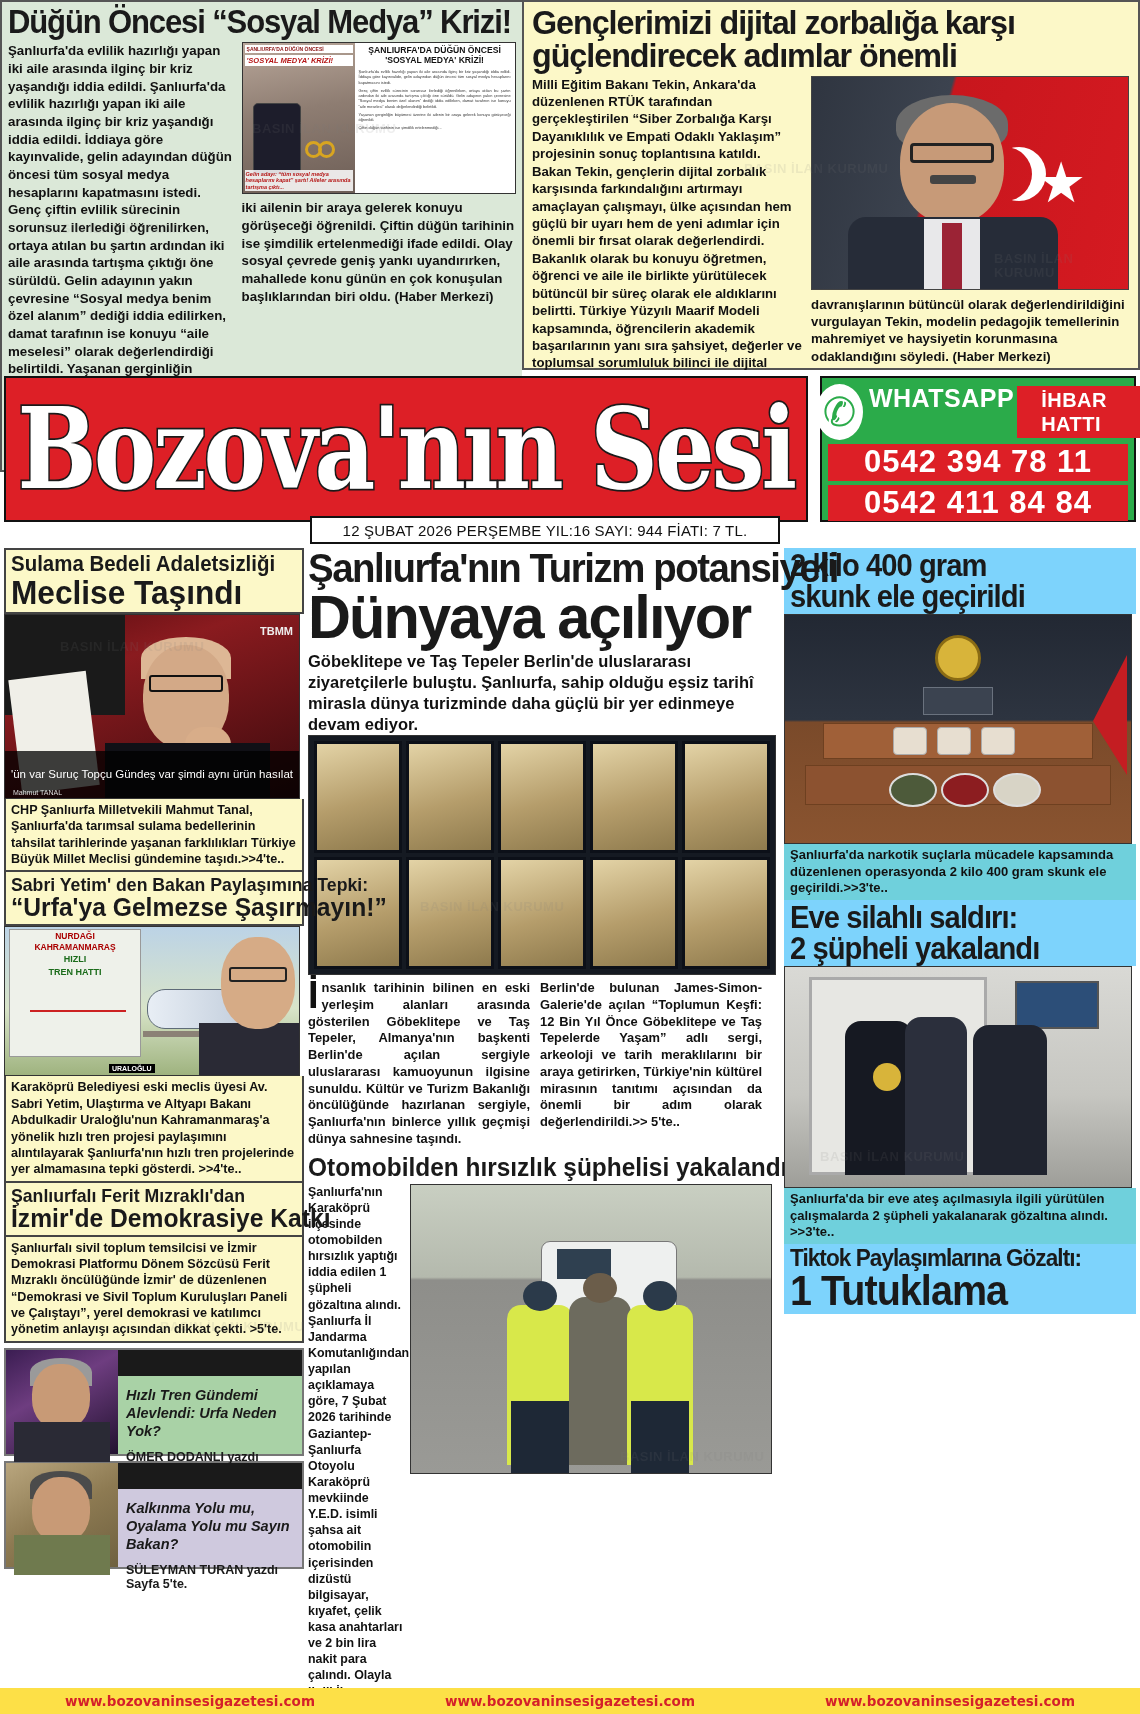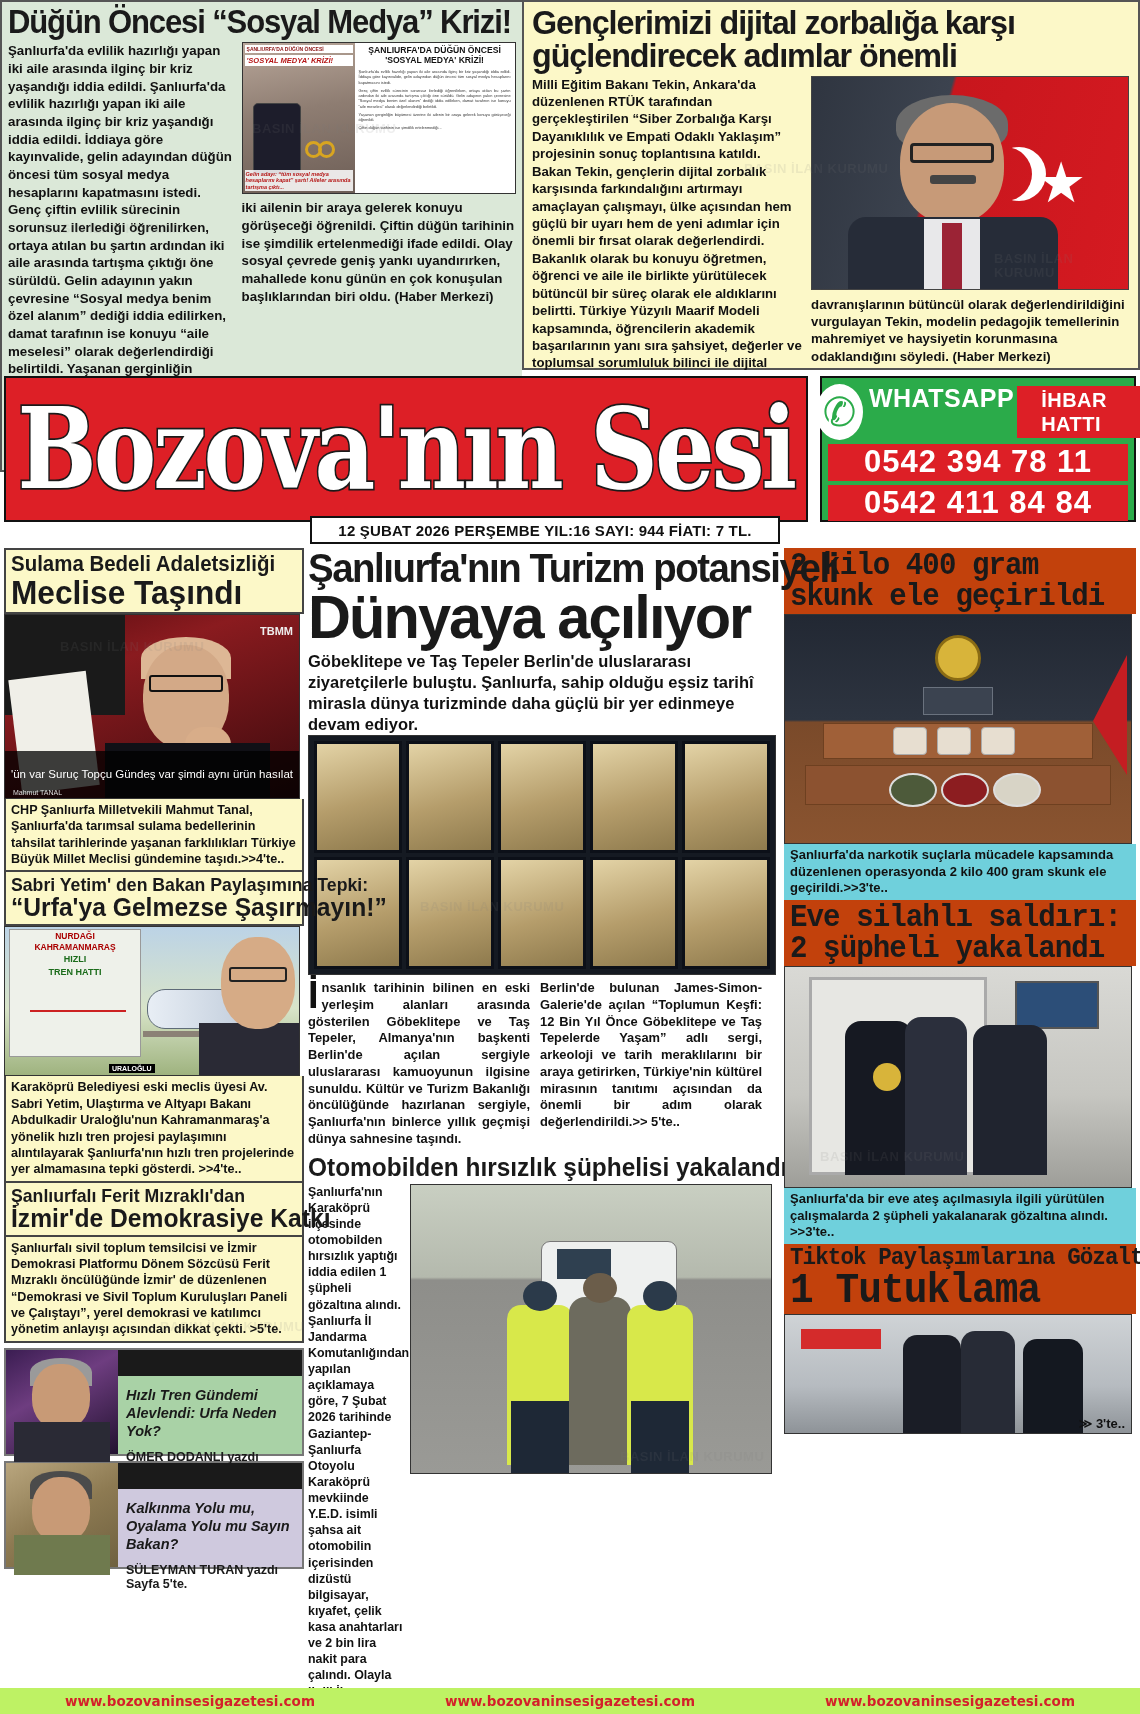--- a/index.html
+++ b/index.html
@@ -129,21 +129,21 @@
   .wa-glyph { font-size:40px; color:#2bab4a; line-height:1; }
   .wa-text { display:flex;flex-direction:row;gap:3px; }
   .wa-1 { font-size:25px;font-weight:bold;color:#fff;letter-spacing:.5px;line-height:1; }
   .wa-2 { font-size:20px;font-weight:bold;color:#fff;background:#dd1f26;padding:2px 24px;letter-spacing:.5px;line-height:1.2; }
   .wa-num { font-size:31px;font-weight:bold;color:#fff;background:#dd1f26;
     width:300px;text-align:center;margin-top:4px;line-height:1.18;letter-spacing:1px; }
   .mh-dateline {
     position:absolute; left:310px; top:146px; width:470px; height:28px;
     background:#ffffff; border:2px solid #111;
     display:flex;align-items:center;justify-content:center;
-    font-size:15px;font-weight:bold;color:#111;letter-spacing:.2px;
+    font-size:15px;font-weight:normal;color:#111;letter-spacing:.2px;
   }
 
   
   .main { display:flex; width:1140px; padding:0 4px; gap:4px; }
   .col-left { width:300px; }
   .col-mid { width:472px; }
   .col-right { width:352px; }
 
   .hl-yellow {
     background:#fcf8c8; border:2px solid #444; padding:3px 5px;
@@ -242,21 +242,21 @@
   .oto-van-w{position:absolute;left:146px;top:64px;width:54px;height:30px;background:#2f4050;}
   .oto-p1{position:absolute;left:96px;top:120px;width:66px;height:160px;background:#d8e84a;border-radius:14px 14px 0 0;}
   .oto-p1b{position:absolute;left:100px;top:216px;width:58px;height:74px;background:#1e2836;}
   .oto-p2{position:absolute;left:158px;top:112px;width:62px;height:168px;background:#6d6b5e;border-radius:16px 16px 0 0;}
   .oto-p3{position:absolute;left:216px;top:120px;width:66px;height:160px;background:#d8e84a;border-radius:14px 14px 0 0;}
   .oto-p3b{position:absolute;left:220px;top:216px;width:58px;height:74px;background:#1e2836;}
   .oto-head{position:absolute;width:34px;height:30px;border-radius:50%;background:#2b3a4a;}
 
   
   .cyan-head {
-    background:#c2410c; padding:2px 6px;font-family:Liberation Mono, monospace;
+    background:#7dd3fc; padding:2px 6px;
   }
   .cyan-l {
     font-size:31px;font-weight:bold;color:#1a1a1a;line-height:1.0;letter-spacing:-1px;
     transform:scaleX(.94);transform-origin:left;white-space:nowrap;
   }
   .skunk-img {
     width:348px;height:230px;border:1px solid #333;position:relative;overflow:hidden;
     background:linear-gradient(180deg,#222833 0%,#2d3440 46%,#7a4a2a 47%,#8a5430 100%);
   }
   .sk-badge{position:absolute;left:50%;top:20px;transform:translateX(-50%);width:46px;height:46px;border-radius:50%;background:#d8b43a;border:3px solid #8a6b14;}
@@ -289,21 +289,21 @@
   .tk-p2{position:absolute;left:176px;top:16px;width:54px;height:104px;background:#272b36;border-radius:14px 14px 0 0;}
   .tk-p3{position:absolute;left:238px;top:24px;width:60px;height:96px;background:#141820;border-radius:14px 14px 0 0;}
   .tk-ref { position:absolute;right:6px;bottom:2px;font-size:13px;font-weight:bold;color:#111; }
 
   
   .footer {
     position:absolute;left:0;bottom:0;width:1140px;height:26px;
     display:flex;align-items:center;justify-content:space-around;
     font-size:13.5px;font-weight:bold;color:#d4202a;
     font-family:"DejaVu Sans",sans-serif;
-    background:#bef264;
+    background:#fde047;
   }
   .wm { position:absolute;color:rgba(120,120,120,.13);font-size:13px;font-weight:bold;
     pointer-events:none;line-height:1.1;letter-spacing:.5px; }
 </style>
 </head>
 <body>
 
 <div class="page">
 
   <div class="top-strip">
@@ -540,27 +540,20 @@
           <div class="ev-g2"></div>
           <div class="ev-g3"></div>
         <div class="ev-badge"></div>
       </div>
       <div class="cap-cyan">Şanlıurfa'da bir eve ateş açılmasıyla ilgili yürütülen çalışmalarda 2 şüpheli yakalanarak gözaltına alındı. &gt;&gt;3'te..</div>
 
       <div class="cyan-head">
         <div class="cyan-l" style="font-size:24px;">Tiktok Paylaşımlarına Gözaltı:</div>
         <div class="cyan-l" style="font-size:42px;">1 Tutuklama</div>
       </div>
-      <div class="tiktok-img">
-        <div class="tk-sign"></div>
-        <div class="tk-p1"></div>
-          <div class="tk-p2"></div>
-          <div class="tk-p3"></div>
-        <div class="tk-ref">≫ 3'te..</div>
-      </div>
     </div>
   </div>
 
   <div class="footer">
     <span>www.bozovaninsesigazetesi.com</span>
     <span>www.bozovaninsesigazetesi.com</span>
     <span>www.bozovaninsesigazetesi.com</span>
   </div>
 
   <div class="wm" style="left:60px;top:640px;">BASIN İLAN KURUMU</div>

